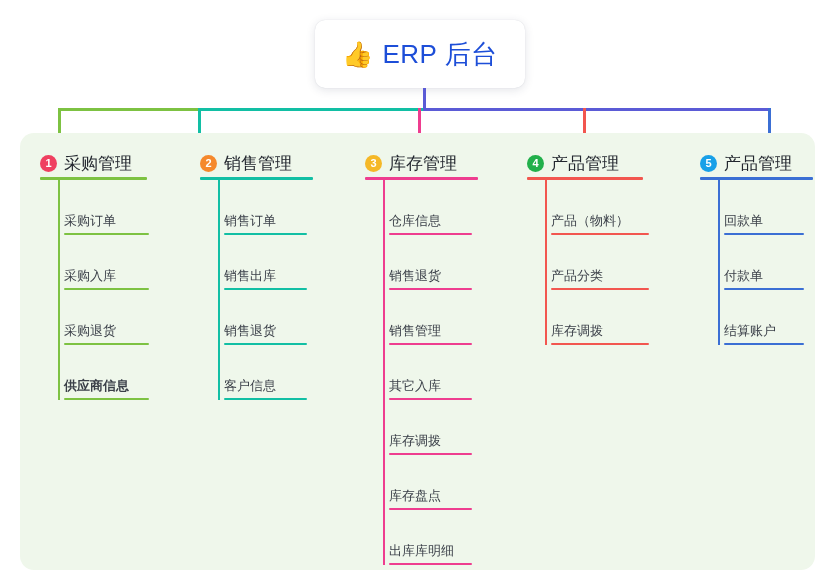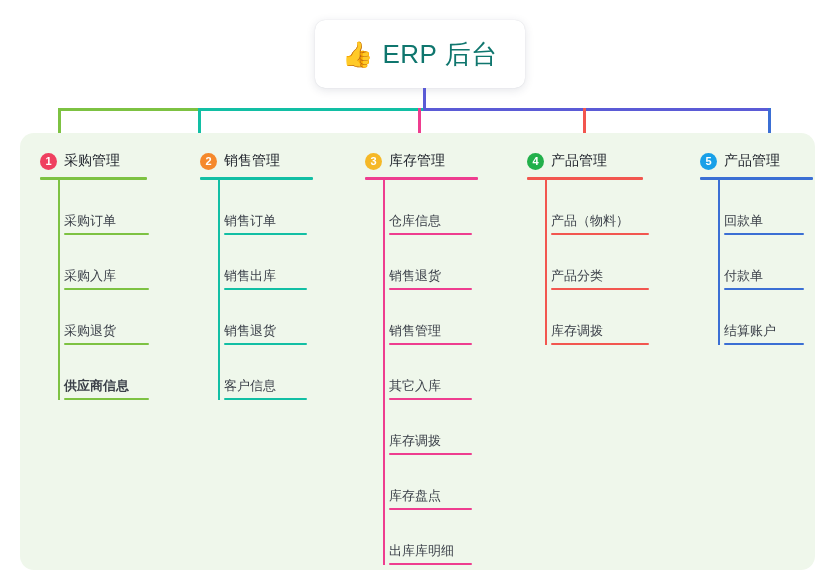--- a/index.html
+++ b/index.html
@@ -16,21 +16,21 @@
   .title-card{
     position:absolute;left:315px;top:20px;width:210px;height:68px;
     background:#ffffff;border-radius:10px;
     box-shadow:0 2px 10px rgba(40,50,80,0.13),0 0 1px rgba(40,50,80,0.18);
     display:flex;align-items:center;justify-content:center;
     box-sizing:border-box;
   }
   .title-inner{display:flex;align-items:center;gap:9px;}
   .title-emoji{font-size:25px;line-height:1;
     font-family:"DejaVu Sans","Liberation Sans",sans-serif;}
-  .title-text{font-size:26px;color:#0f766e;letter-spacing:.5px;white-space:nowrap;}
+  .title-text{font-size:26px;color:#1d4ed8;letter-spacing:.5px;white-space:nowrap;}
 
   
   .vline,.hseg{position:absolute;}
   .vline{width:3px;}
   .hseg{height:3px;}
 
   
   .panel{
     position:absolute;left:20px;top:133px;width:795px;height:437px;
     background:#eff7eb;border-radius:14px;
@@ -38,21 +38,21 @@
   .col-head{
     position:absolute;top:0;left:0;display:flex;align-items:center;gap:7px;
     white-space:nowrap;
   }
   .badge{
     width:17px;height:17px;border-radius:50%;
     color:#ffffff;font-size:11px;font-weight:bold;
     display:flex;align-items:center;justify-content:center;
     flex:0 0 auto;line-height:1;
   }
-  .col-title{font-size:14px;color:#22262e;}
+  .col-title{font-size:17px;color:#22262e;}
   .head-rule{position:absolute;left:0;height:3px;border-radius:1px;}
   .spine{position:absolute;width:2px;}
 
   .item{position:absolute;}
   .item-label{
     position:absolute;left:0;bottom:5px;font-size:13px;color:#3a3f48;
     white-space:nowrap;
   }
   .item-rule{position:absolute;left:0;bottom:0;height:2px;border-radius:1px;}
 </style>

